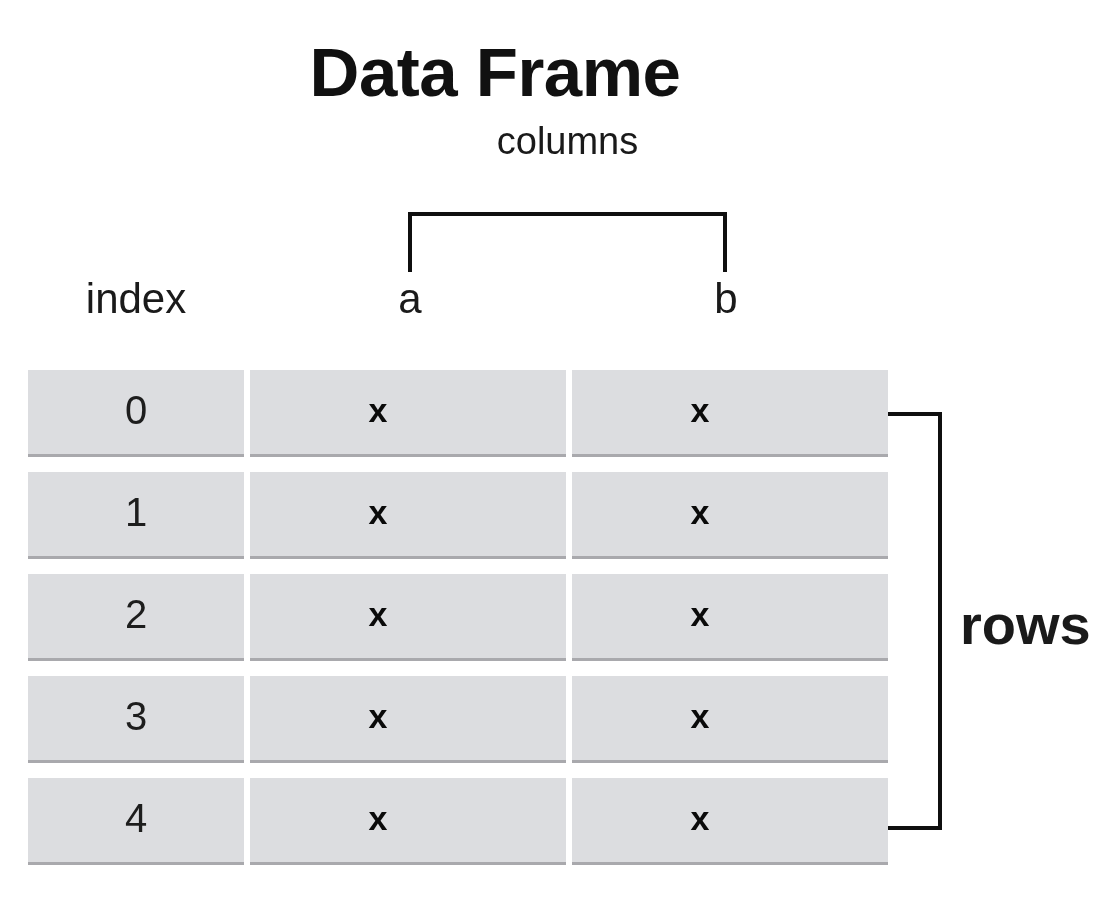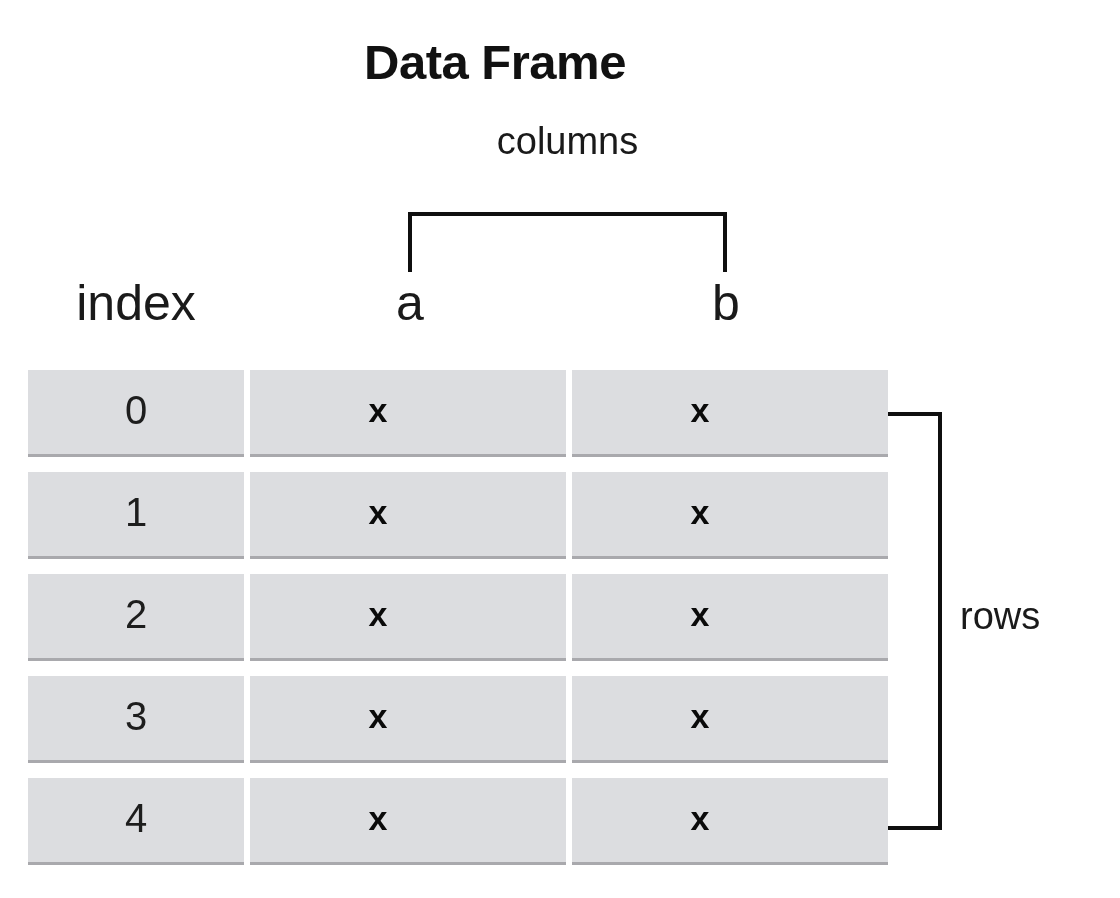--- a/index.html
+++ b/index.html
@@ -19,21 +19,21 @@
     color: #111111;
   }
 
   
   .title {
     position: absolute;
     left: 0;
     top: 38px;
     width: 990px;
     text-align: center;
-    font-size: 49px;
+    font-size: 69px;
     font-weight: bold;
     line-height: 1;
     letter-spacing: -0.5px;
     color: #111111;
   }
 
   .columns-label {
     position: absolute;
     left: 410px;
     top: 122px;
@@ -42,22 +42,22 @@
     font-size: 38px;
     font-weight: normal;
     line-height: 1;
     color: #1a1a1a;
   }
 
   .rows-label {
     position: absolute;
     left: 960px;
     top: 597px;
-    font-size: 38px;
-    font-weight: normal;
+    font-size: 56px;
+    font-weight: bold;
     line-height: 1;
     white-space: nowrap;
     color: #1a1a1a;
   }
 
   
   .bracket-columns {
     position: absolute;
     left: 408px;
     top: 212px;
@@ -102,21 +102,21 @@
     height: 4px;
     background: #0f0f0f;
   }
   .bracket-rows .tick-t { top: 0; }
   .bracket-rows .tick-b { top: 414px; }
 
   
   .header-cell {
     position: absolute;
     top: 278px;
-    font-size: 50px;
+    font-size: 42px;
     font-weight: normal;
     line-height: 1;
     text-align: center;
     color: #1a1a1a;
   }
   .header-index { left: 28px;  width: 216px; }
   .header-a     { left: 252px; width: 316px; }
   .header-b     { left: 568px; width: 316px; }
 
   

